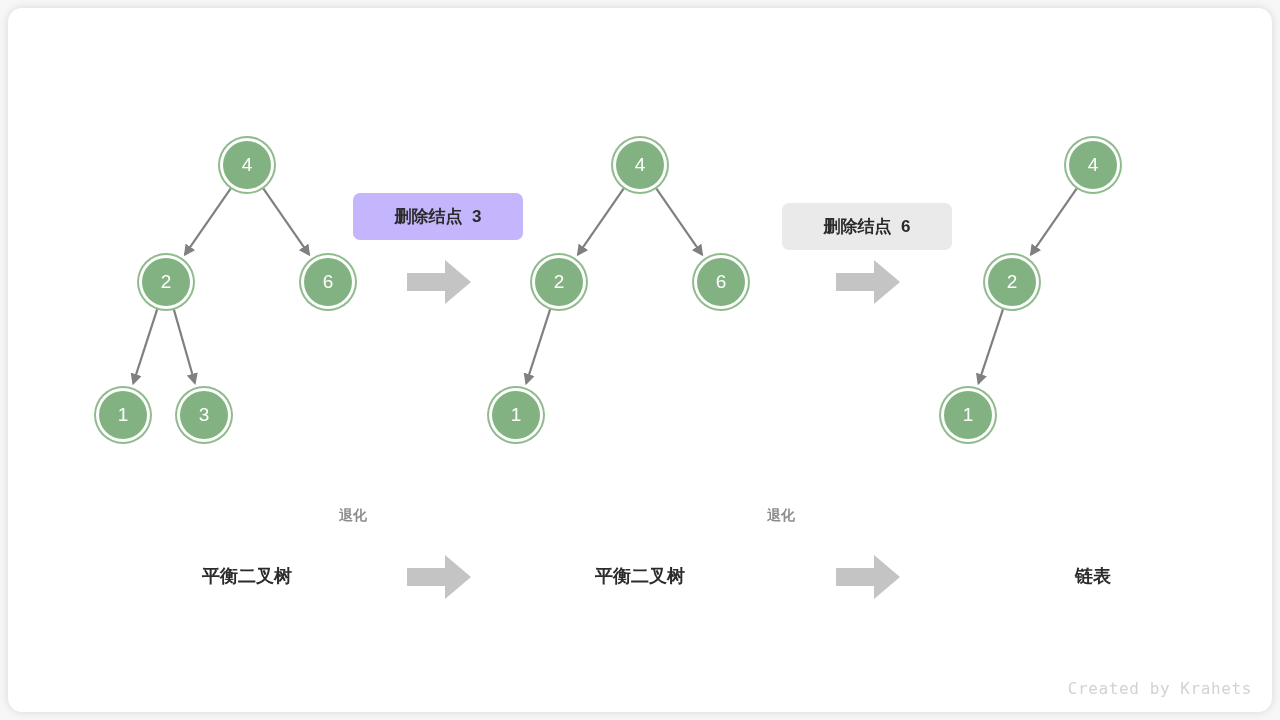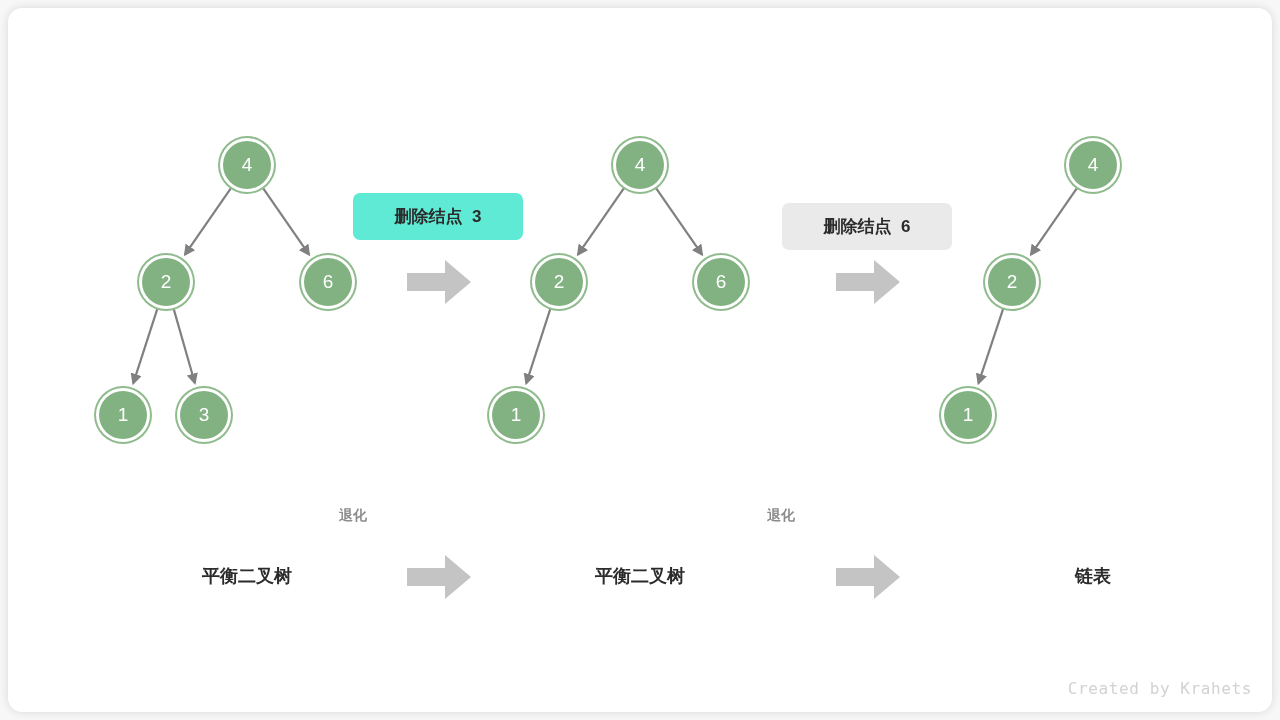--- a/index.html
+++ b/index.html
@@ -162,21 +162,21 @@
         <span>4</span>
       </div>
       <div class="node" style="left: 988px; top: 258px; background: rgb(130, 178, 130); box-shadow: rgb(255, 255, 255) 0px 0px 0px 3px, rgb(143, 187, 141) 0px 0px 0px 5px;">
         <span>2</span>
       </div>
       <div class="node" style="left: 944px; top: 391px; background: rgb(130, 178, 130); box-shadow: rgb(255, 255, 255) 0px 0px 0px 3px, rgb(143, 187, 141) 0px 0px 0px 5px;">
         <span>1</span>
       </div>
     </div>
   <div id="badges-layer">
-      <div class="badge" style="left: 353px; top: 193px; width: 170px; height: 47px; background: #5eead4; color: rgb(43, 43, 43);">删除结点  3</div>
+      <div class="badge" style="left: 353px; top: 193px; width: 170px; height: 47px; background: #c4b5fd; color: rgb(43, 43, 43);">删除结点  3</div>
       <div class="badge" style="left: 782px; top: 193px; width: 170px; height: 47px; background: rgb(234, 234, 234); color: rgb(43, 43, 43); margin-top: 10px;">删除结点  6</div>
     </div>
   <div id="arrows-layer">
       <div class="block-arrow" style="left: 407px; top: 258px; width: 64px; height: 48px;"><svg width="64" height="48" viewBox="0 0 64 48">
           <path d="M0,15 L38,15 L38,2 L64,24 L38,46 L38,33 L0,33 Z" fill="#c4c4c4"></path>
         </svg></div>
       <div class="block-arrow" style="left: 836px; top: 258px; width: 64px; height: 48px;"><svg width="64" height="48" viewBox="0 0 64 48">
           <path d="M0,15 L38,15 L38,2 L64,24 L38,46 L38,33 L0,33 Z" fill="#c4c4c4"></path>
         </svg></div>
       <div class="block-arrow" style="left: 407px; top: 553px; width: 64px; height: 48px;"><svg width="64" height="48" viewBox="0 0 64 48">

